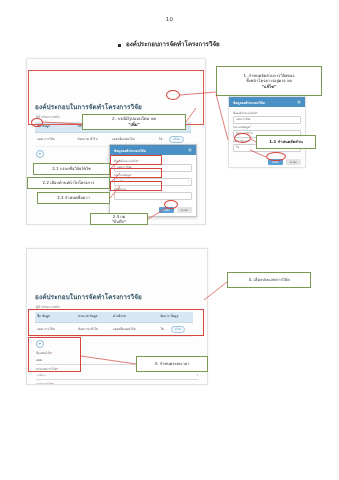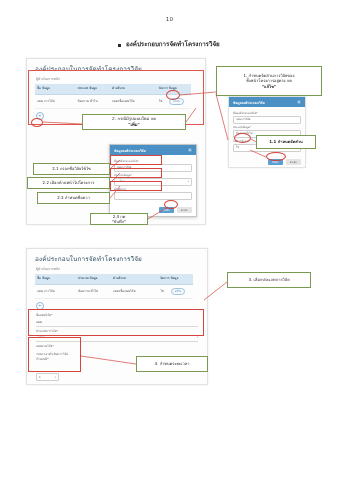--- a/index.html
+++ b/index.html
@@ -20,22 +20,23 @@
   }
   .bullet-sq{width:3px;height:3px;background:#2b2b2b;margin-top:3.5px;flex:none;}
   .bullet-text{font-size:6.2px;color:#1d1d1d;font-weight:600;line-height:1.2;}
 
   
   .shot{
     position:absolute;background:#fdfdfd;border:1px solid #e2e2e2;
     box-shadow:0 0 2px rgba(0,0,0,.08);overflow:hidden;
   }
   .shot-title{
-    font-size:6.4px;color:#2f4f63;font-weight:400;padding:5px 0 2px 8px;
+    font-size:6.4px;color:#2f4f63;font-weight:700;padding:5px 0 2px 8px;
     letter-spacing:.1px;
+    margin-top:38px;
   }
   .shot-sub{
     font-size:3.4px;color:#7c7c7c;padding:0 0 3px 9px;
   }
 
   .tbl{margin:0 8px;border-collapse:collapse;width:calc(100% - 22px);}
   .tbl th{
     background:#d7e7f3;color:#3c5c70;font-size:3.1px;font-weight:600;
     text-align:left;padding:3px 2px;border-bottom:1px solid #c3d9e8;
     line-height:1.25;vertical-align:middle;

